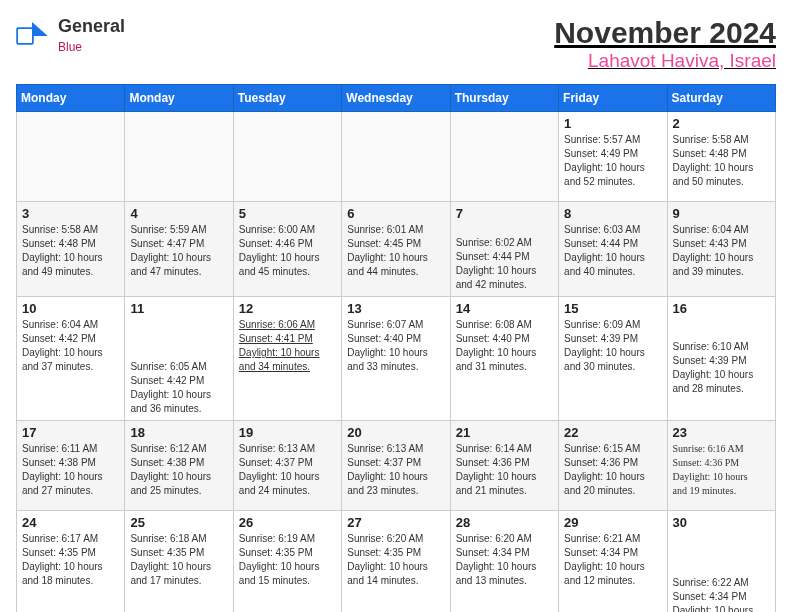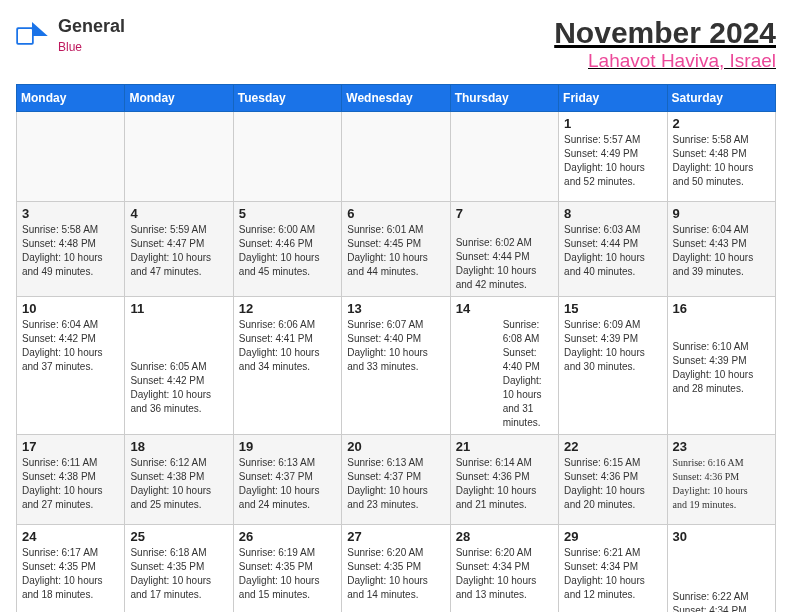--- a/index.html
+++ b/index.html
@@ -205,35 +205,35 @@
         </td>
         <td>
           <div class="day-number">11</div>
           <div class="cell-info" style="white-space: pre-line; margin-top: 44px;">Sunrise: 6:05 AM
 Sunset: 4:42 PM
 Daylight: 10 hours
 and 36 minutes.</div>
         </td>
         <td>
           <div class="day-number">12</div>
-          <div class="cell-info" style="white-space: pre-line;">Sunrise: 6:06 AM
+          <div class="cell-info" style="white-space: pre-line; text-decoration: underline;">Sunrise: 6:06 AM
 Sunset: 4:41 PM
 Daylight: 10 hours
 and 34 minutes.</div>
         </td>
         <td>
           <div class="day-number">13</div>
           <div class="cell-info" style="white-space: pre-line;">Sunrise: 6:07 AM
 Sunset: 4:40 PM
 Daylight: 10 hours
 and 33 minutes.</div>
         </td>
         <td>
           <div class="day-number">14</div>
-          <div class="cell-info" style="white-space: pre-line; margin-left: 47px;">Sunrise: 6:08 AM
+          <div class="cell-info" style="white-space: pre-line;">Sunrise: 6:08 AM
 Sunset: 4:40 PM
 Daylight: 10 hours
 and 31 minutes.</div>
         </td>
         <td>
           <div class="day-number">15</div>
           <div class="cell-info" style="white-space: pre-line;">Sunrise: 6:09 AM
 Sunset: 4:39 PM
 Daylight: 10 hours
 and 30 minutes.</div>

